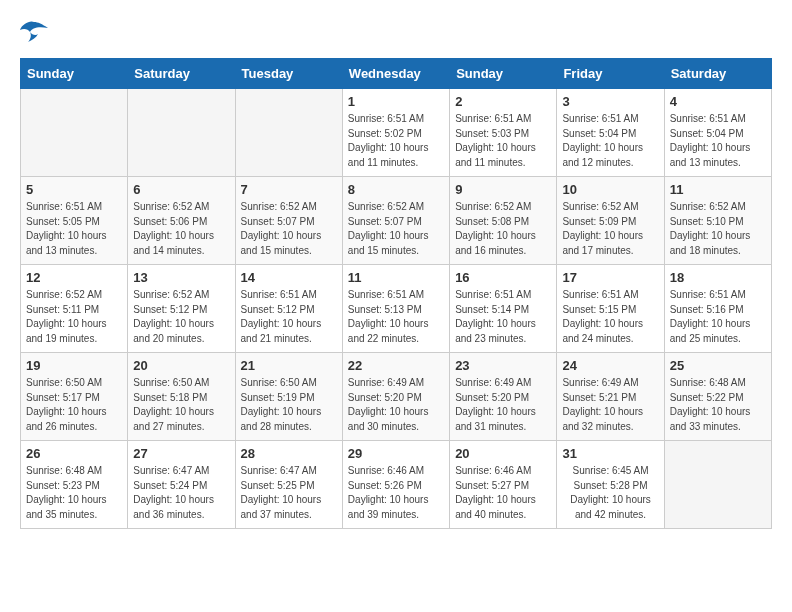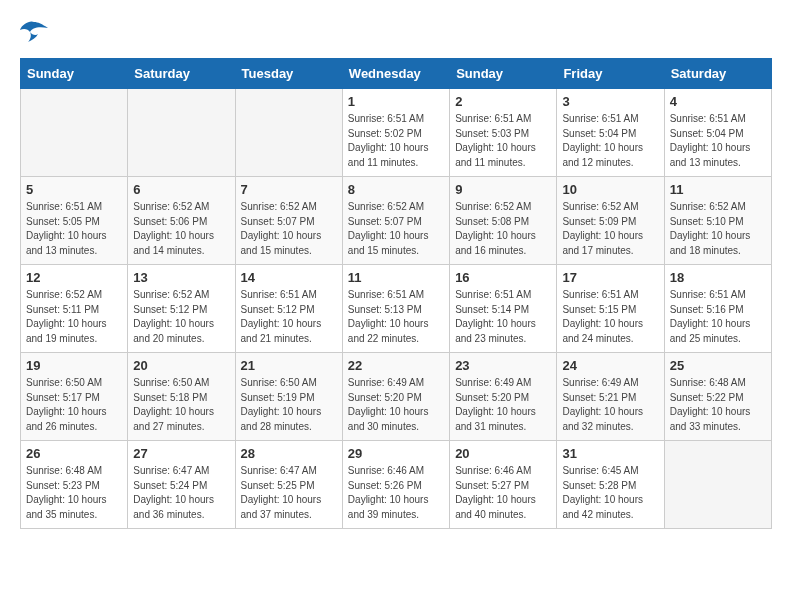--- a/index.html
+++ b/index.html
@@ -339,21 +339,21 @@
         </td>
         <td>
           <div class="day-num">20</div>
           <div class="day-info" style="white-space: pre-line;">Sunrise: 6:46 AM
 Sunset: 5:27 PM
 Daylight: 10 hours
 and 40 minutes.</div>
         </td>
         <td>
           <div class="day-num">31</div>
-          <div class="day-info" style="white-space: pre-line;">Sunrise: 6:45 AM
+          <div class="day-info" style="white-space: pre-line; text-align: center;">Sunrise: 6:45 AM
 Sunset: 5:28 PM
 Daylight: 10 hours
 and 42 minutes.</div>
         </td>
         <td class="empty"></td>
       </tr>
     </tbody>
 </table>
 
 </body></html>

